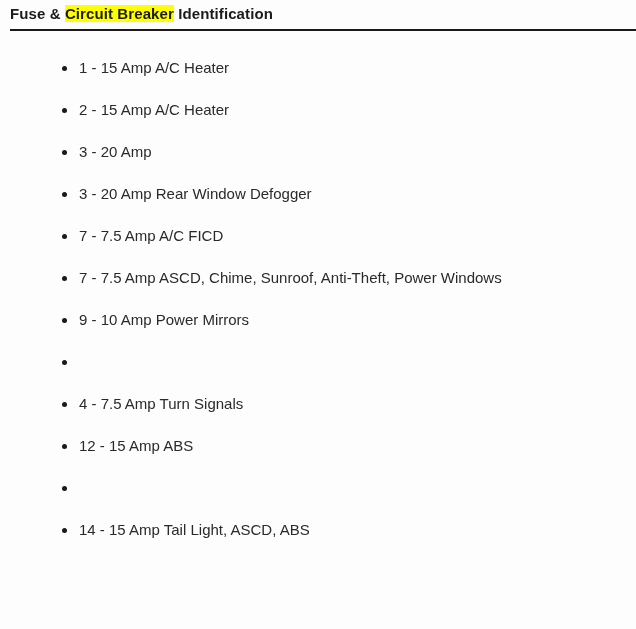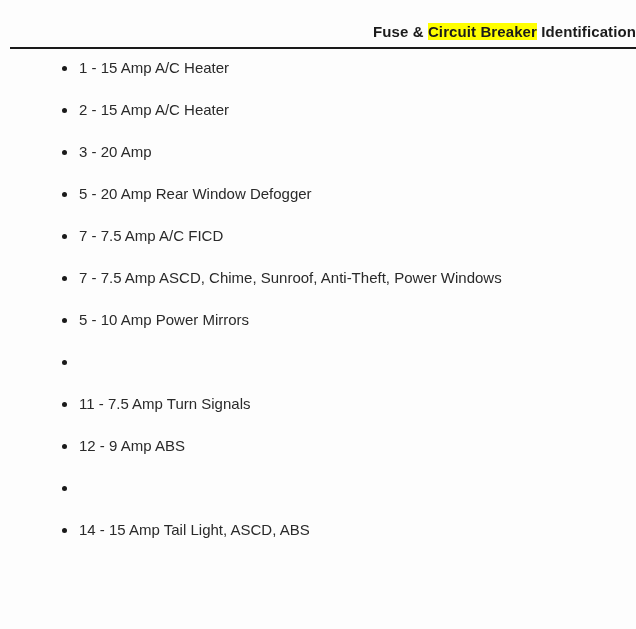--- a/index.html
+++ b/index.html
@@ -14,22 +14,21 @@
     color: #262626;
     overflow: hidden;
   }
   .page {
     position: relative;
     width: 636px;
     height: 629px;
     background: #fdfdfd;
   }
   .heading-block {
-    padding: 22px 0 0 10px;
-    text-align: right;
+    padding: 4px 0 0 10px;
   }
   .heading {
     font-size: 15px;
     font-weight: bold;
     color: #1b1b1b;
     line-height: 20px;
     letter-spacing: 0.1px;
     white-space: nowrap;
     margin: 0;
   }
@@ -82,24 +81,24 @@
   <div class="heading-block">
     <div class="heading"><span>Fuse &amp; </span><span class="hl">Circuit Breaker</span><span> Identification</span></div>
   </div>
 
   <div class="rule"></div>
 
   <ul class="fuse-list" id="fuse-list">
       <li><span class="bullet"></span><span class="item-text">1 - 15 Amp A/C Heater</span></li>
       <li><span class="bullet"></span><span class="item-text">2 - 15 Amp A/C Heater</span></li>
       <li><span class="bullet"></span><span class="item-text">3 - 20 Amp</span></li>
-      <li><span class="bullet"></span><span class="item-text">5 - 20 Amp Rear Window Defogger</span></li>
+      <li><span class="bullet"></span><span class="item-text">3 - 20 Amp Rear Window Defogger</span></li>
       <li><span class="bullet"></span><span class="item-text">7 - 7.5 Amp A/C FICD</span></li>
       <li><span class="bullet"></span><span class="item-text">7 - 7.5 Amp ASCD, Chime, Sunroof, Anti-Theft, Power Windows</span></li>
-      <li><span class="bullet"></span><span class="item-text">5 - 10 Amp Power Mirrors</span></li>
+      <li><span class="bullet"></span><span class="item-text">9 - 10 Amp Power Mirrors</span></li>
       <li><span class="bullet"></span></li>
-      <li><span class="bullet"></span><span class="item-text">11 - 7.5 Amp Turn Signals</span></li>
-      <li><span class="bullet"></span><span class="item-text">12 - 9 Amp ABS</span></li>
+      <li><span class="bullet"></span><span class="item-text">4 - 7.5 Amp Turn Signals</span></li>
+      <li><span class="bullet"></span><span class="item-text">12 - 15 Amp ABS</span></li>
       <li><span class="bullet"></span></li>
       <li><span class="bullet"></span><span class="item-text">14 - 15 Amp Tail Light, ASCD, ABS</span></li>
     </ul>
 
 </div>
 
 </body></html>

